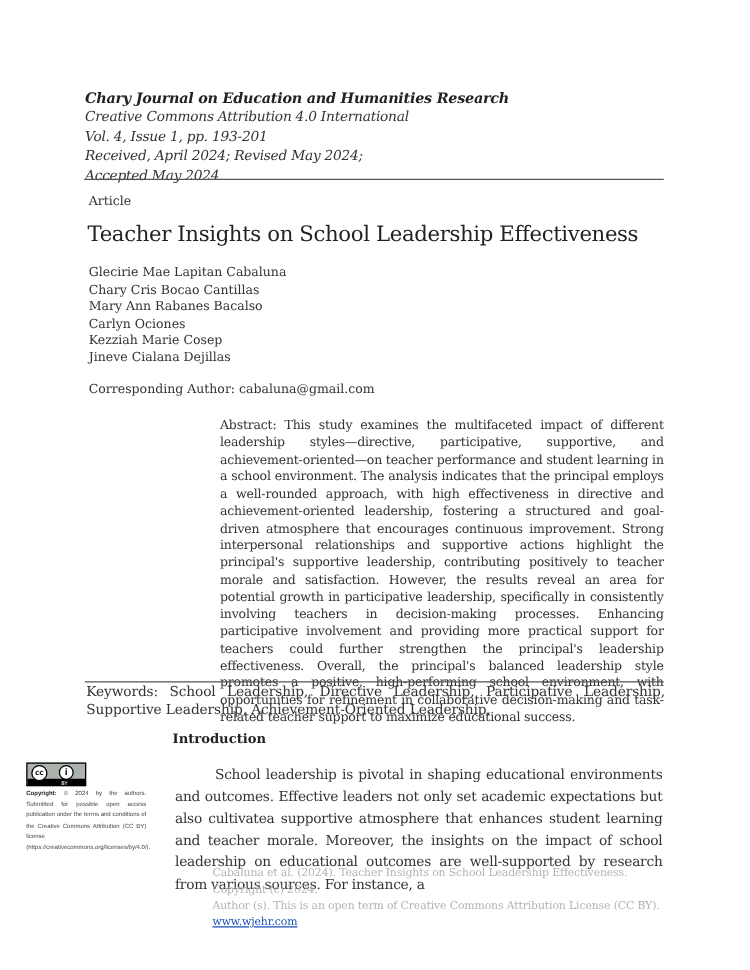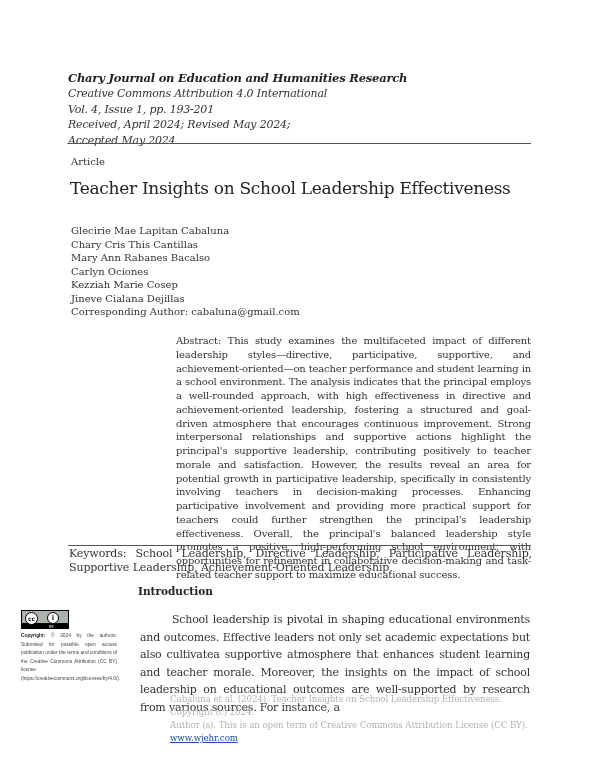--- a/index.html
+++ b/index.html
@@ -4,21 +4,21 @@
 <style>
   html, body { margin: 0; padding: 0; background: #ffffff; }
   body { width: 600px; height: 776px; position: relative; overflow: hidden; font-family: "DejaVu Serif", "Liberation Serif", serif; color: #222; }
   .abs { position: absolute; }
   .header { left: 68px; top: 70px; width: 463px; }
   .header .jt { font-style: italic; font-weight: bold; font-size: 11.5px; line-height: 16px; color: #222; letter-spacing: -0.2px; }
   .header .hl { font-style: italic; font-size: 11px; line-height: 15.5px; color: #333; letter-spacing: -0.2px; }
   .rule { position: absolute; height: 1px; background: #555; }
   .article-label { left: 71px; top: 156px; font-size: 10px; color: #333; }
   .title { left: 70px; top: 178px; font-size: 17px; color: #222; letter-spacing: -0.3px; }
-  .authors { left: 71px; top: 224px; font-size: 10px; line-height: 13.6px; color: #333; }
+  .authors { left: 71px; top: 212px; font-size: 10px; line-height: 13.6px; color: #333; }
   .corr { left: 71px; top: 306px; font-size: 10px; color: #333; }
   .abstract { left: 176px; top: 334px; width: 355px; font-size: 10px; line-height: 13.75px; text-align: justify; color: #333; letter-spacing: -0.15px; }
   .keywords { left: 69px; top: 547px; width: 463px; font-size: 11px; line-height: 13.6px; text-align: justify; color: #333; letter-spacing: -0.1px; }
   .intro-h { left: 138px; top: 585px; font-size: 10.5px; font-weight: bold; color: #222; }
   .intro-p { left: 140px; top: 611px; width: 390px; font-size: 11px; line-height: 17.5px; text-align: justify; color: #333; text-indent: 32px; letter-spacing: -0.2px; }
   .cc-badge { left: 21px; top: 610px; width: 46px; height: 17px; background: #aab2ab; border: 1px solid #000; }
   .cc-badge .black { position: absolute; left: 0; right: 0; bottom: 0; height: 5px; background: #000; }
   .cc-badge .cc { position: absolute; left: 3px; top: 1px; width: 11px; height: 11px; border-radius: 50%; background: #fff; border: 1.5px solid #000; font-family: "DejaVu Sans", sans-serif; font-size: 6px; font-weight: bold; line-height: 11px; text-align: center; }
   .cc-badge .by { position: absolute; left: 25px; top: 1px; width: 10px; height: 10px; border-radius: 50%; background: #fff; border: 1px solid #000; font-family: "DejaVu Sans", sans-serif; font-size: 7px; font-weight: bold; line-height: 10px; text-align: center; }
   .cc-badge .bylbl { position: absolute; left: 27px; bottom: -1px; font-family: "DejaVu Sans", sans-serif; font-size: 4px; color: #fff; }
@@ -37,21 +37,21 @@
   <div class="hl">Received, April 2024; Revised May 2024;</div>
   <div class="hl">Accepted May 2024</div>
 </div>
 <div class="rule" style="left:68px; top:143px; width:463px;"></div>
 
 <div class="abs article-label">Article</div>
 <div class="abs title">Teacher Insights on School Leadership Effectiveness</div>
 
 <div class="abs authors">
   <div>Glecirie Mae Lapitan Cabaluna</div>
-  <div>Chary Cris This Cantillas</div>
+  <div>Chary Cris Bocao Cantillas</div>
   <div>Mary Ann Rabanes Bacalso</div>
   <div>Carlyn Ociones</div>
   <div>Kezziah Marie Cosep</div>
   <div>Jineve Cialana Dejillas</div>
 </div>
 
 <div class="abs corr">Corresponding Author: cabaluna@gmail.com</div>
 
 <div class="abs abstract">Abstract: This study examines the multifaceted impact of different leadership styles—directive, participative, supportive, and achievement-oriented—on teacher performance and student learning in a school environment. The analysis indicates that the principal employs a well-rounded approach, with high effectiveness in directive and achievement-oriented leadership, fostering a structured and goal-driven atmosphere that encourages continuous improvement. Strong interpersonal relationships and supportive actions highlight the principal's supportive leadership, contributing positively to teacher morale and satisfaction. However, the results reveal an area for potential growth in participative leadership, specifically in consistently involving teachers in decision-making processes. Enhancing participative involvement and providing more practical support for teachers could further strengthen the principal's leadership effectiveness. Overall, the principal's balanced leadership style promotes a positive, high-performing school environment, with opportunities for refinement in collaborative decision-making and task-related teacher support to maximize educational success.</div>
 

